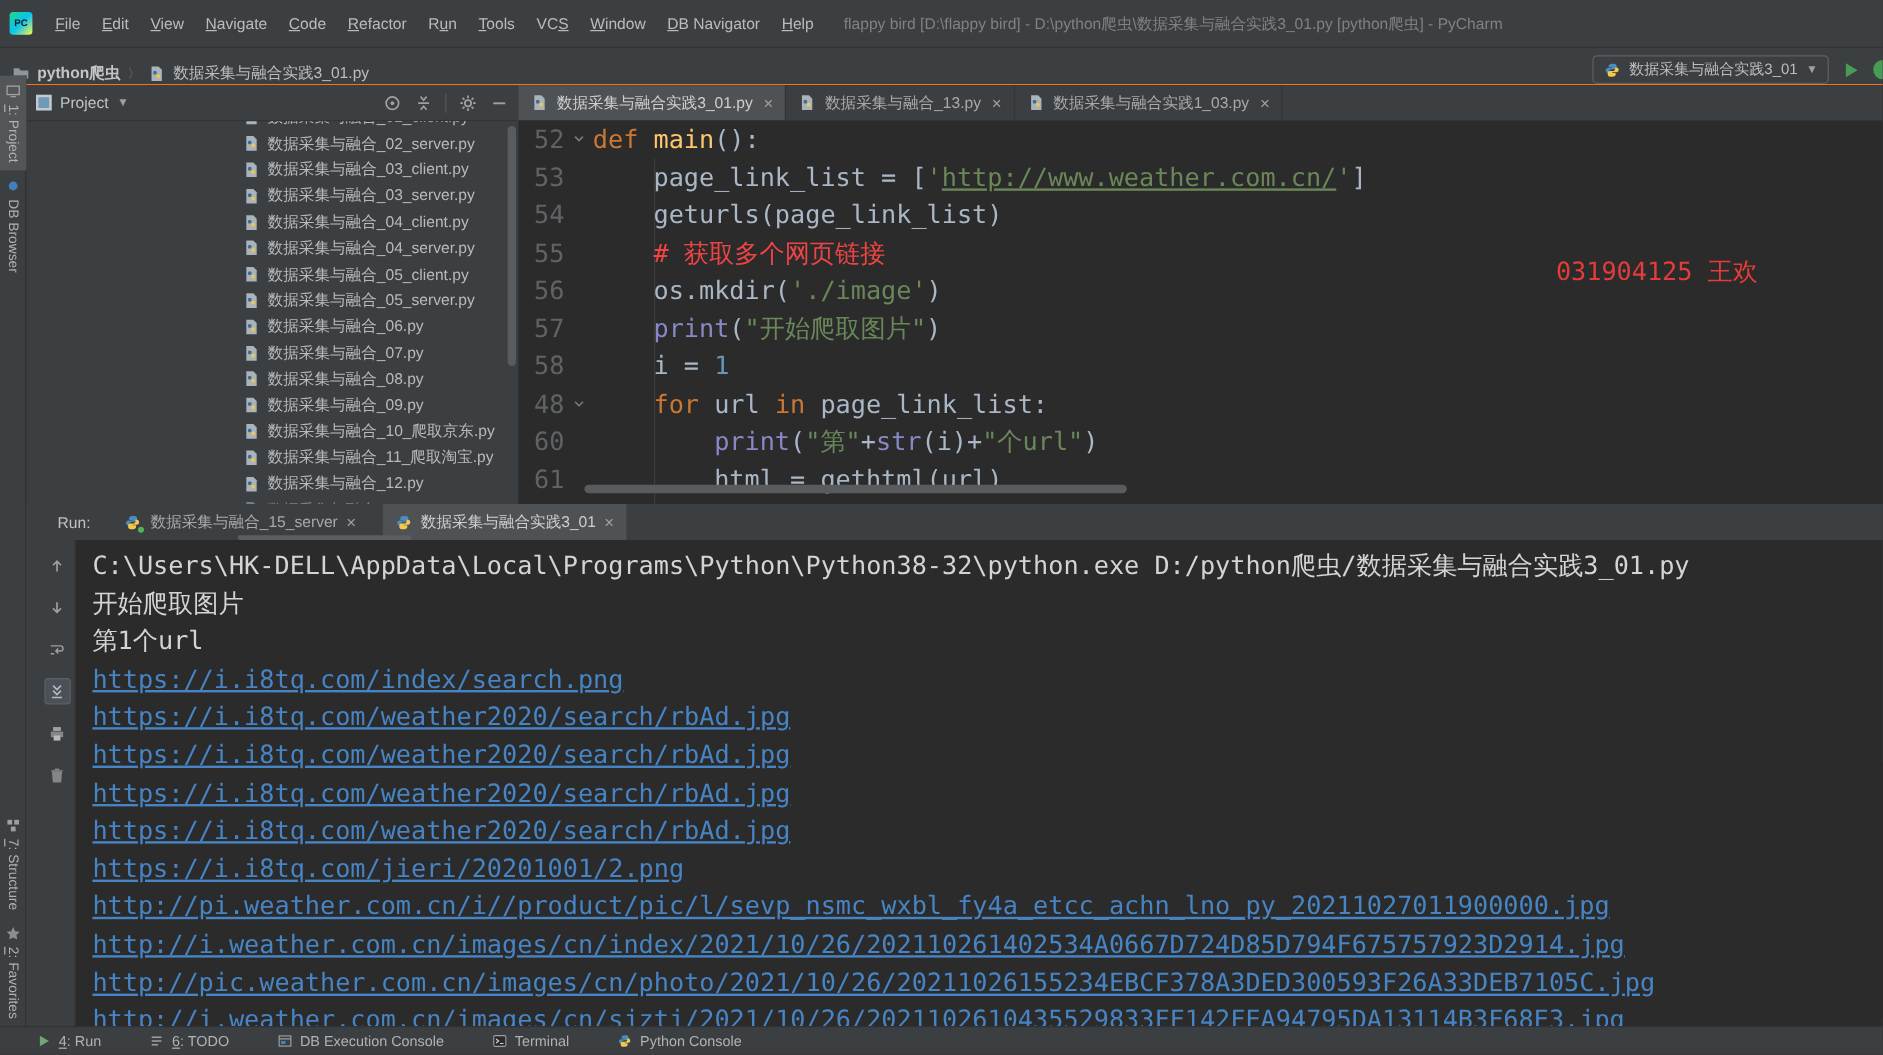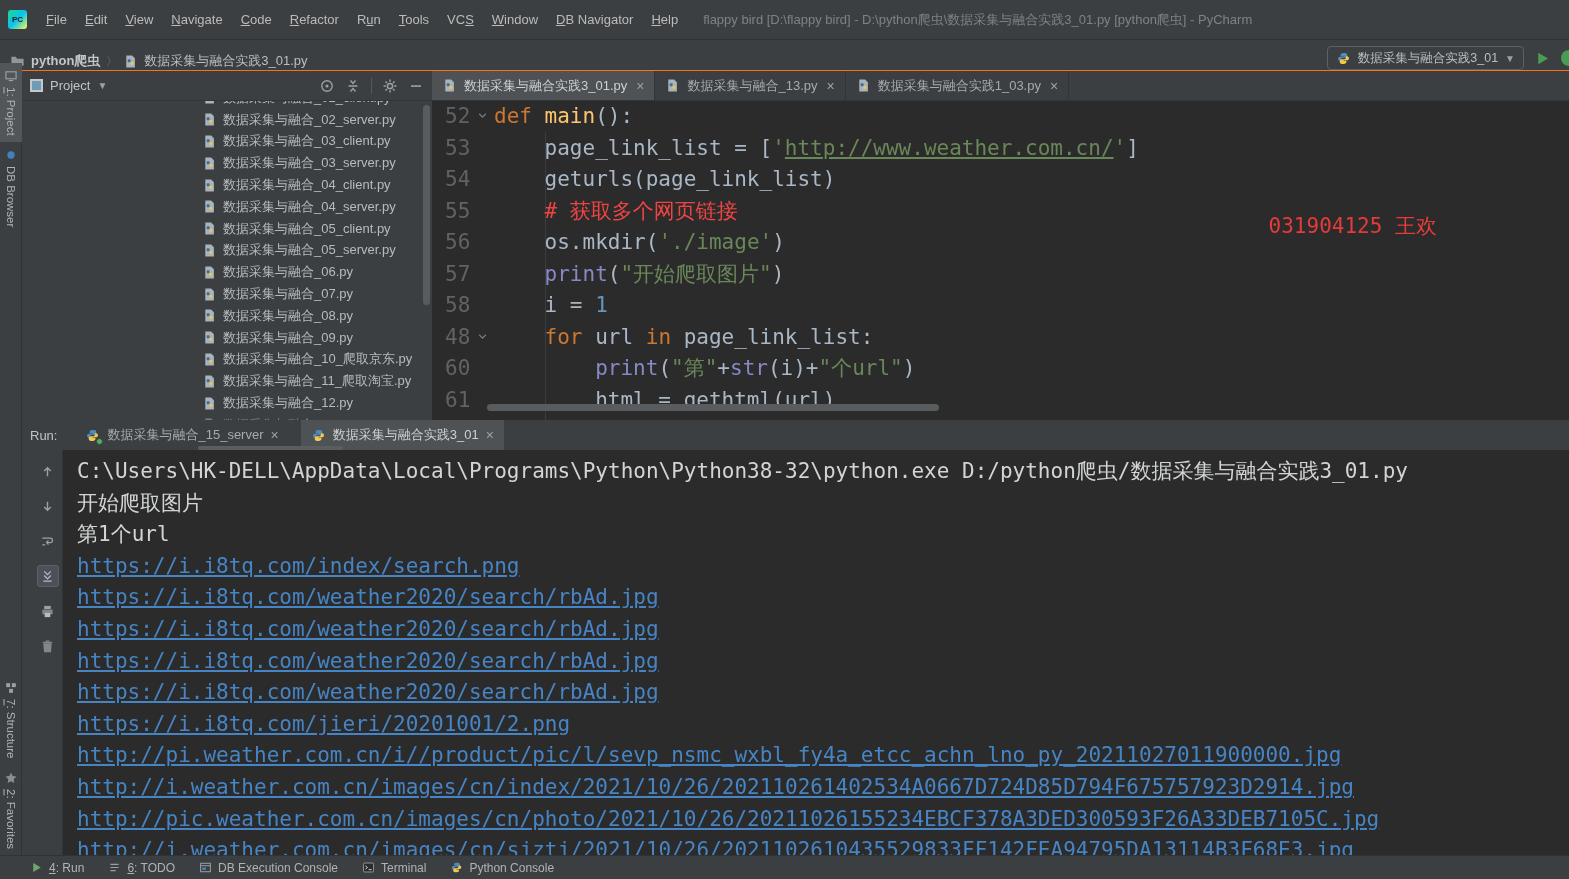--- a/index.html
+++ b/index.html
@@ -63,26 +63,26 @@
   .etab .close { color:#9fa2a5; font-size:14px; margin-left:2px; }
   .code { flex:1; position:relative; overflow:hidden; font-family:"DejaVu Sans Mono", monospace;
     font-size:21px; line-height:31.5px; }
   .code-line { height:31.5px; white-space:pre; position:relative; }
   .gutter-num { display:inline-block; width:62px; padding-left:13px; color:#606366; }
   .fold-ico { position:absolute; left:43px; top:7px; width:16px; height:16px; }
   .seg.kw{color:#cc7832} .seg.fn{color:#ffc66d} .seg.pl{color:#a9b7c6}
   .seg.str{color:#6a8759} .seg.cm{color:#ef4444} .seg.num{color:#6897bb} .seg.bi{color:#8888c6}
   .seg.link { text-decoration:underline; }
   .indent-guide { position:absolute; left:113px; top:31px; bottom:0; width:1px; background:#3a3d3f; }
-  .watermark { position:absolute; top:110px; right:132px; font-size:21px; color:#e43c3a; white-space:nowrap; }
+  .watermark { position:absolute; top:110px; right:104px; font-size:21px; color:#e43c3a; white-space:nowrap; }
   .ed-hscroll { position:absolute; left:55px; bottom:9px; width:452px; height:7px; background:#595c5e; border-radius:4px; }
 
   
   .run-panel { height:443px; display:flex; flex-direction:column; background:#3c3f41; }
-  .run-tabrow { height:30px; display:flex; align-items:center; padding-left:30px; gap:4px; position:relative; }
+  .run-tabrow { height:30px; display:flex; align-items:center; padding-left:48px; gap:4px; position:relative; }
   .run-label { font-size:13px; color:#c0c3c5; margin-right:14px; }
   .rtab { display:flex; align-items:center; gap:7px; height:30px; padding:0 10px; font-size:13px; color:#a6aaad; cursor:default; }
   .rtab.active { background:#4e5254; color:#cdd0d2; }
   .rtab .close { color:#9fa2a5; font-size:14px; }
   .icon-wrap { position:relative; display:inline-flex; }
   .run-dot { position:absolute; right:-3px; bottom:-2px; width:7px; height:7px;
     background:#53b157; border-radius:50%; border:1px solid #3c3f41; }
   .rt-scroll { position:absolute; left:198px; bottom:0; width:145px; height:4px; background:#5b5e60; border-radius:2px; }
   .run-body { flex:1; display:flex; background:#2b2b2b; }
   .run-toolbar { width:63px; background:#3c3f41; border-right:1px solid #323537;
@@ -90,21 +90,21 @@
   .rt-col { display:flex; flex-direction:column; gap:13px; align-items:center; width:31px; }
   .rt-btn { width:22px; height:22px; display:flex; align-items:center; justify-content:center; border-radius:3px; cursor:default; }
   .rt-btn.sel { background:#4b5059; border:1px solid #5e6164; }
   .console { flex:1; overflow:hidden; padding:6px 0 0 14px; font-family:"DejaVu Sans Mono", monospace;
     font-size:21px; line-height:31.6px; color:#d2d4d6; }
   .console-line { height:31.6px; white-space:pre; }
   .console-line .link { color:#4784c4; text-decoration:underline; cursor:pointer; }
 
   
   .statusbar { height:24px; border-top:1px solid #303233; background:#3c3f41;
-    display:flex; align-items:center; padding-left:30px; gap:24px; position:absolute; left:0; right:0; bottom:0; }
+    display:flex; align-items:center; padding-left:30px; gap:40px; position:absolute; left:0; right:0; bottom:0; }
   .sb-item { display:flex; align-items:center; gap:6px; font-size:12px; color:#b0b3b5; cursor:default; }
   .sb-item u { text-decoration:underline; }
 
   svg { display:block; }
 </style>
 </head>
 <body>
 
 <div class="app">
 

